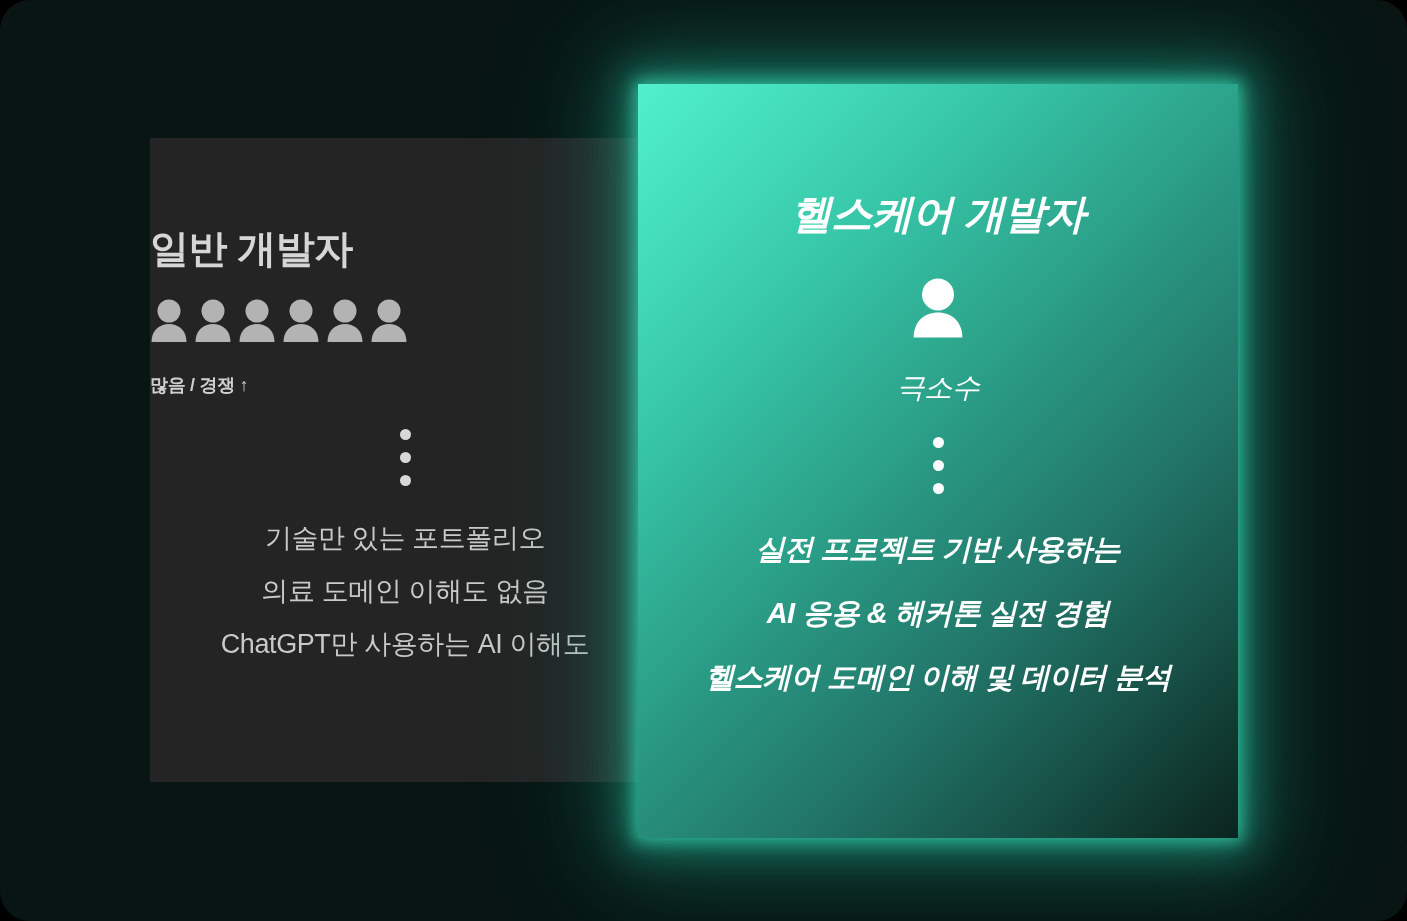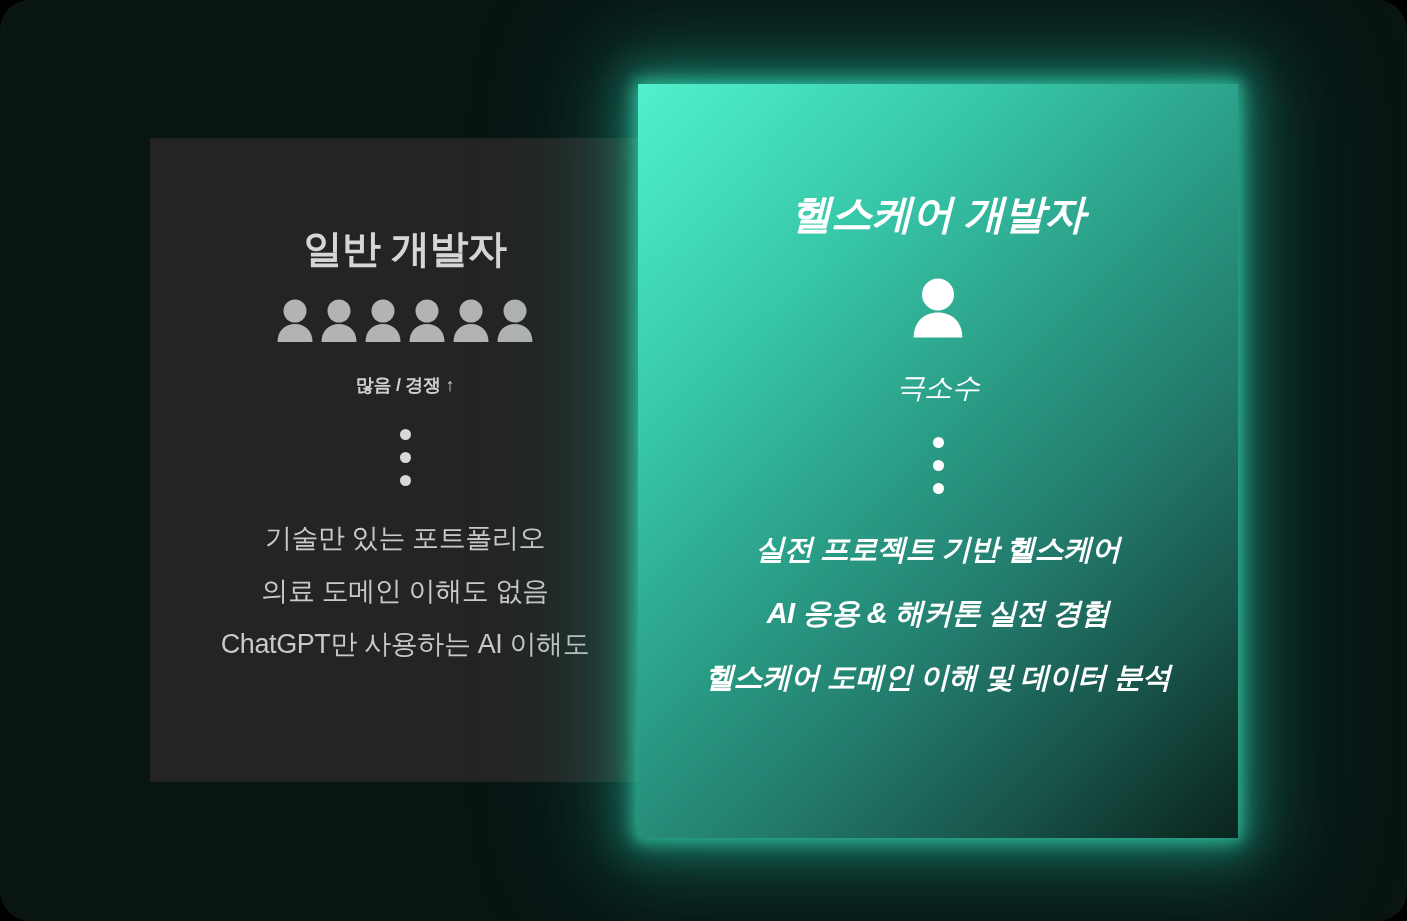--- a/index.html
+++ b/index.html
@@ -35,21 +35,20 @@
     z-index: 2;
   }
   .card-plain-inner {
     position: absolute;
     left: 0;
     top: 0;
     width: 510px;   
     height: 644px;
     display: flex;
     flex-direction: column;
-    align-items: center;
   }
 
   .plain-title {
     margin-top: 90px;
     font-size: 39px;
     font-weight: bold;
     color: #d6d6d6;
     letter-spacing: -0.5px;
     line-height: 1.1;
   }
@@ -273,20 +272,20 @@
 
     <div class="health-count">극소수</div>
 
     <div class="dots-light">
       <span class="dot"></span>
       <span class="dot"></span>
       <span class="dot"></span>
     </div>
 
     <div class="health-list">
-      <div class="line">실전 프로젝트 기반 헬스케어</div>
+      <div class="line">실전 프로젝트 기반 사용하는</div>
       <div class="line">AI 응용 &amp; 해커톤 실전 경험</div>
       <div class="line">헬스케어 도메인 이해 및 데이터 분석</div>
     </div>
 
   </div>
 
 </div>
 
 </body></html>

